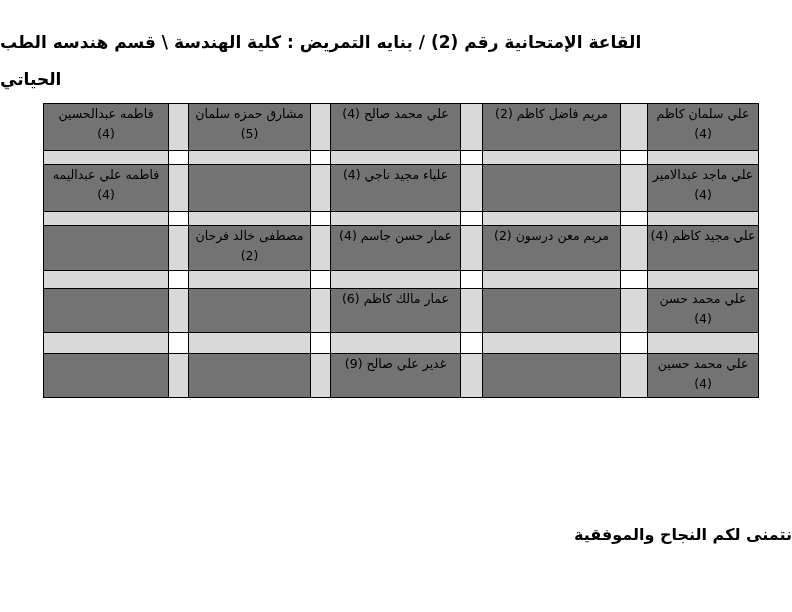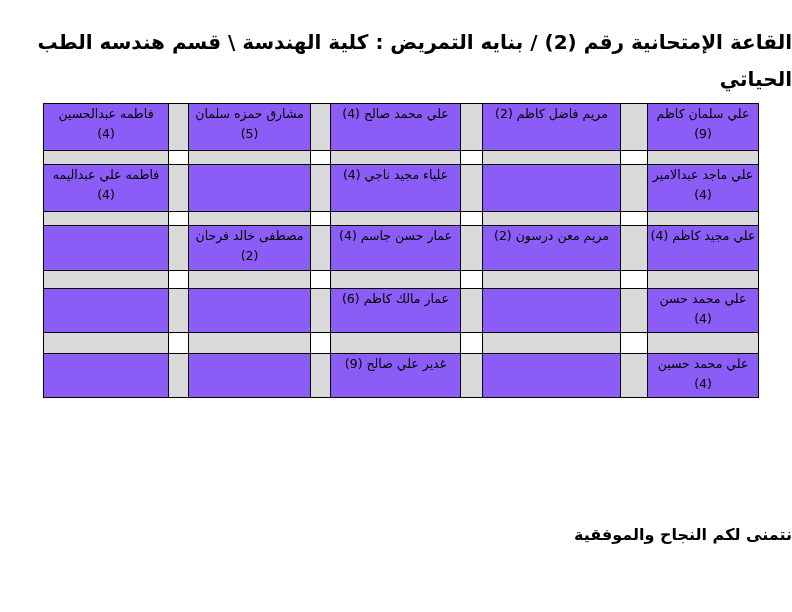--- a/index.html
+++ b/index.html
@@ -2,32 +2,32 @@
 <html lang="ar"><head>
 <meta charset="utf-8">
 <style>
   html,body { margin:0; padding:0; background:#ffffff; }
   .page {
     position:relative; width:792px; height:612px; background:#ffffff;
     font-family:"DejaVu Sans", sans-serif; color:#000; overflow:hidden;
   }
   .title {
     position:absolute; top:24px; left:0; right:0;
-    text-align:right; font-weight:bold; font-size:20px; line-height:37px;
+    text-align:left; font-weight:bold; font-size:17px; line-height:37px;
     white-space:pre-line;
   }
   table.seating {
     position:absolute; top:103px; left:43px;
     border-collapse:collapse; table-layout:fixed; width:715px;
   }
   table.seating td { border:1.5px solid #000; padding:0; overflow:hidden; }
   td.c {
     vertical-align:top; text-align:center;
     font-size:12.5px; line-height:20px; padding-top:2px;
-    white-space:pre-line; background:#8b5cf6;
+    white-space:pre-line; background:#737373;
   }
   td.sp { background:#d9d9d9; }
   tr.sep td.g { background:#d9d9d9; }
   tr.sep td.w { background:#ffffff; }
   .footer {
     position:absolute; top:522px; left:0; right:0;
     text-align:right; font-weight:bold; font-size:16px; line-height:26px;
   }
 </style>
 </head>
@@ -46,21 +46,21 @@
         <col style="width:22px">
         <col style="width:130px">
         <col style="width:20px">
         <col style="width:122px">
         <col style="width:20px">
         <col style="width:125px">
     </colgroup>
     <tbody>
       <tr style="height:47px">
         <td class="c">علي سلمان كاظم
-(9)</td>
+(4)</td>
         <td class="sp"></td>
         <td class="c">مريم فاضل كاظم (2)</td>
         <td class="sp"></td>
         <td class="c">علي محمد صالح (4)</td>
         <td class="sp"></td>
         <td class="c">مشارق حمزه سلمان
 (5)</td>
         <td class="sp"></td>
         <td class="c">فاطمه عبدالحسين
 (4)</td>

